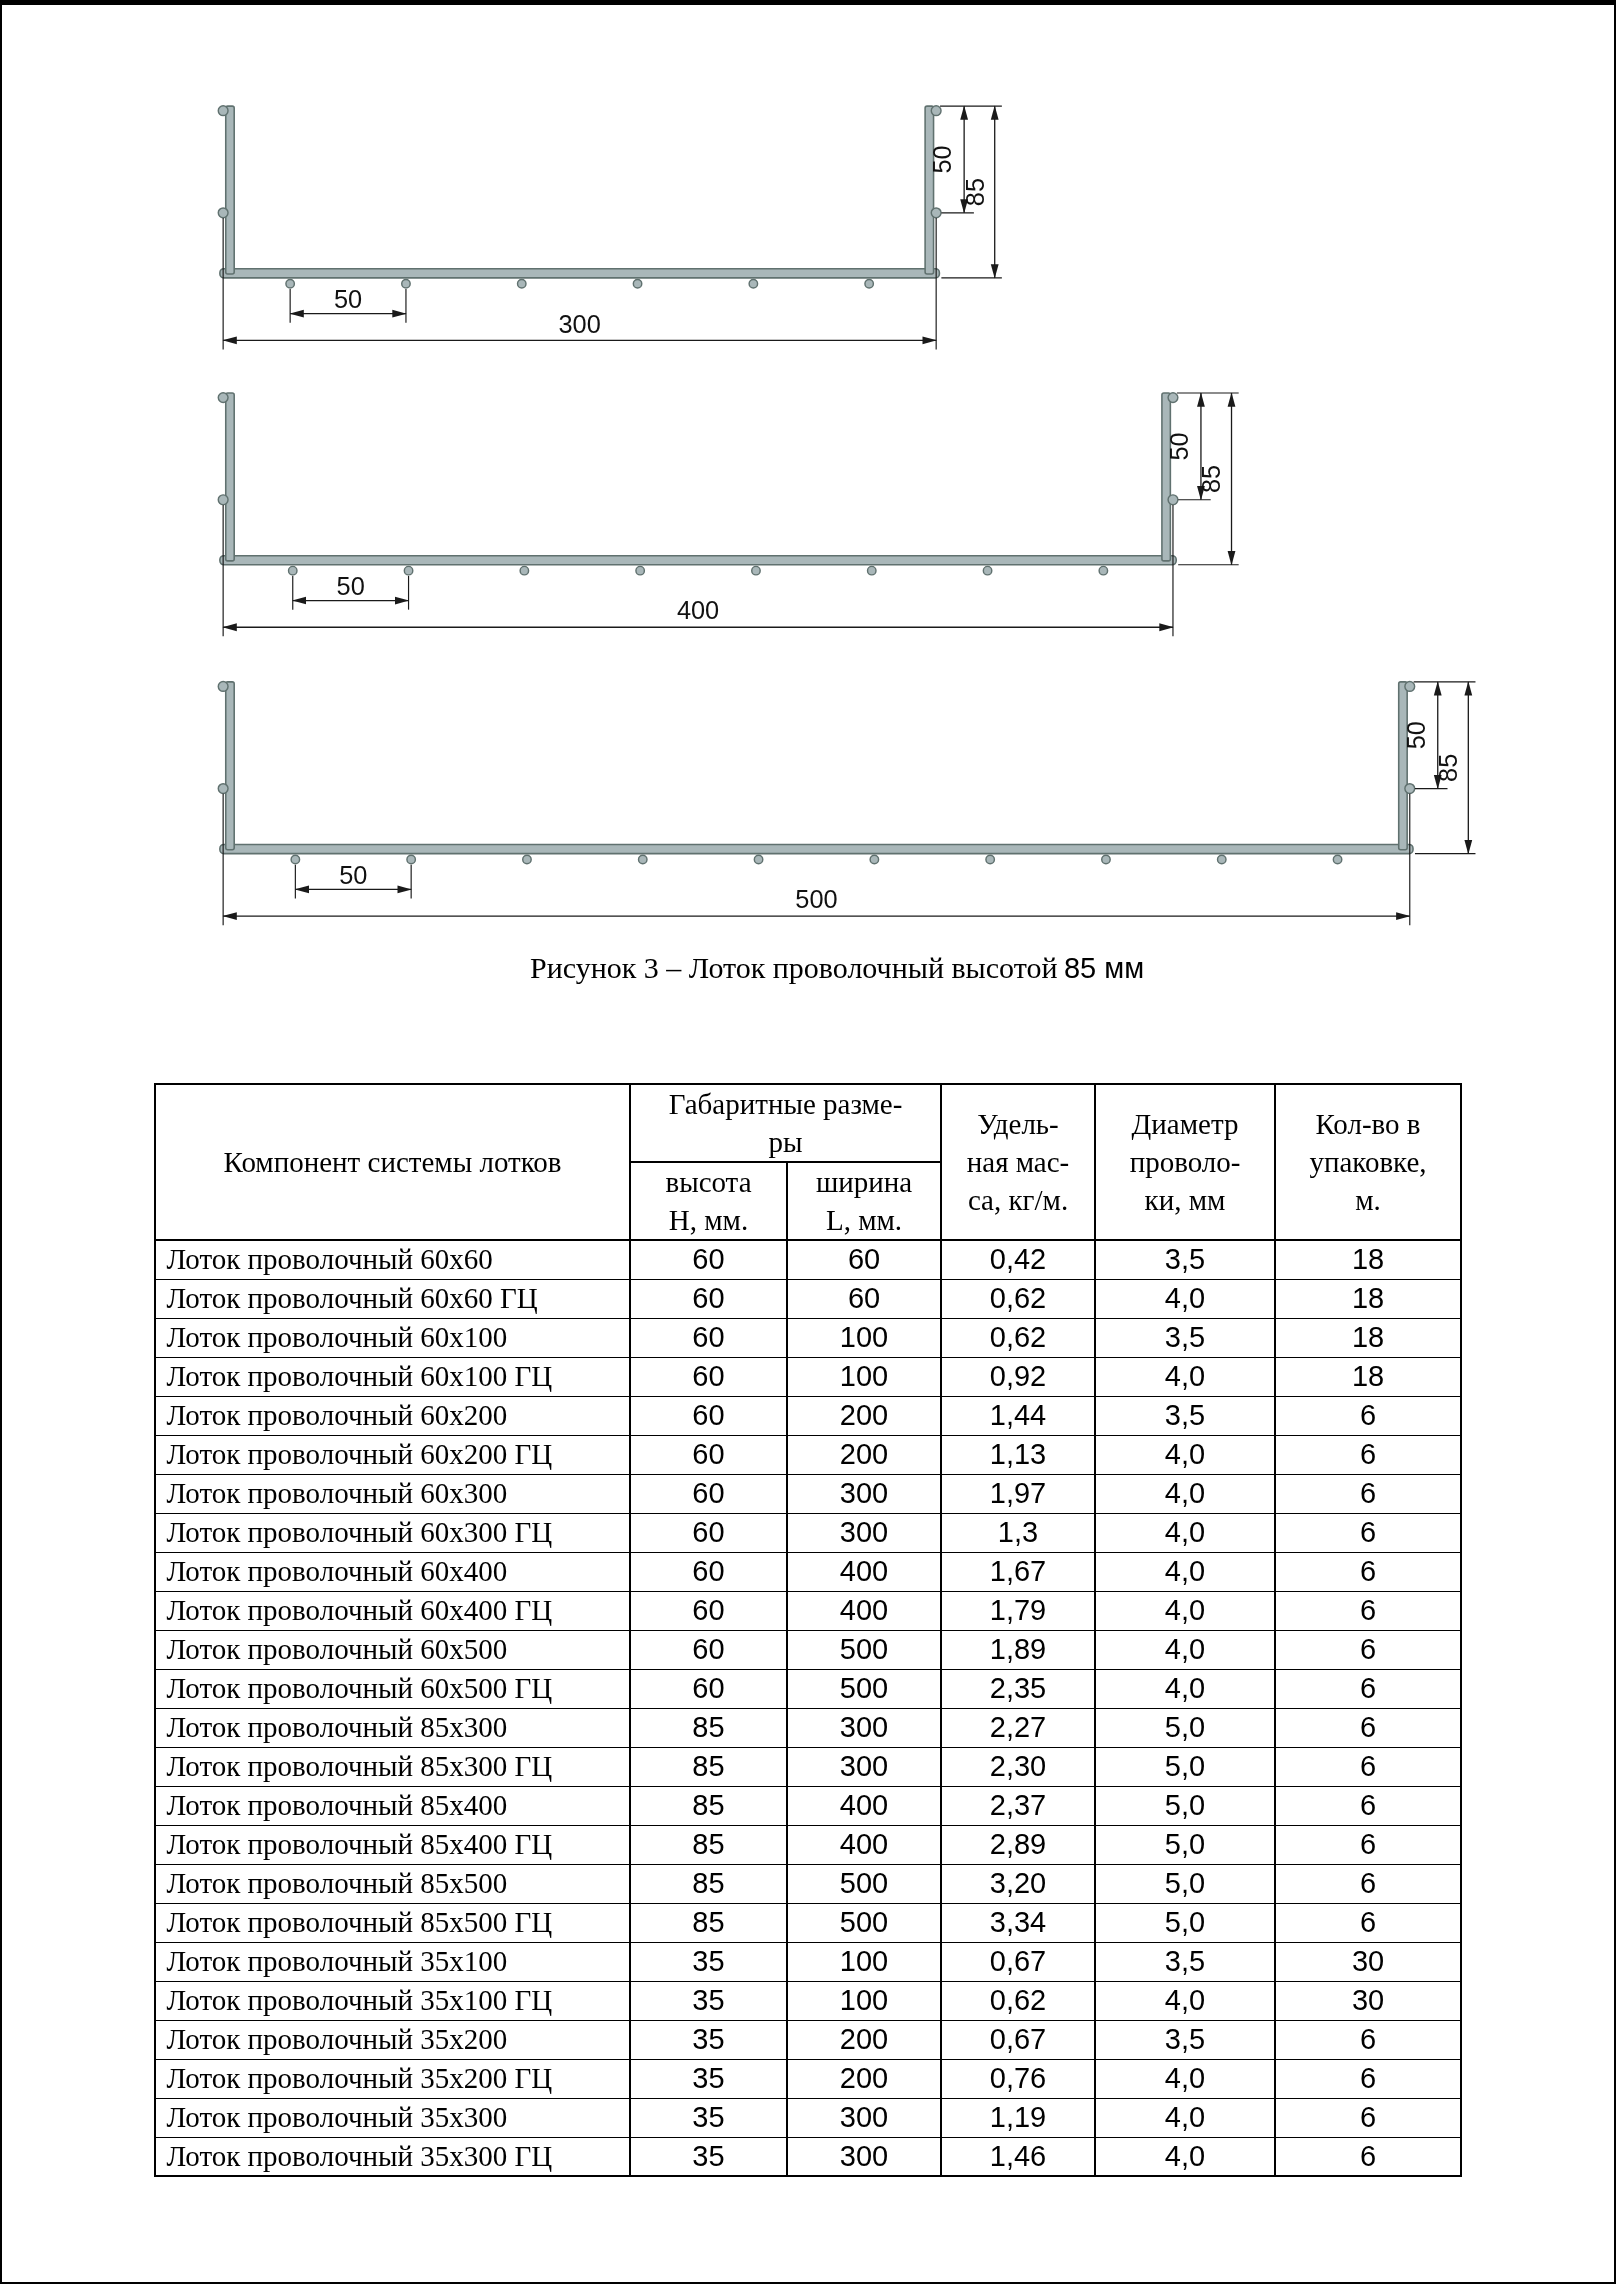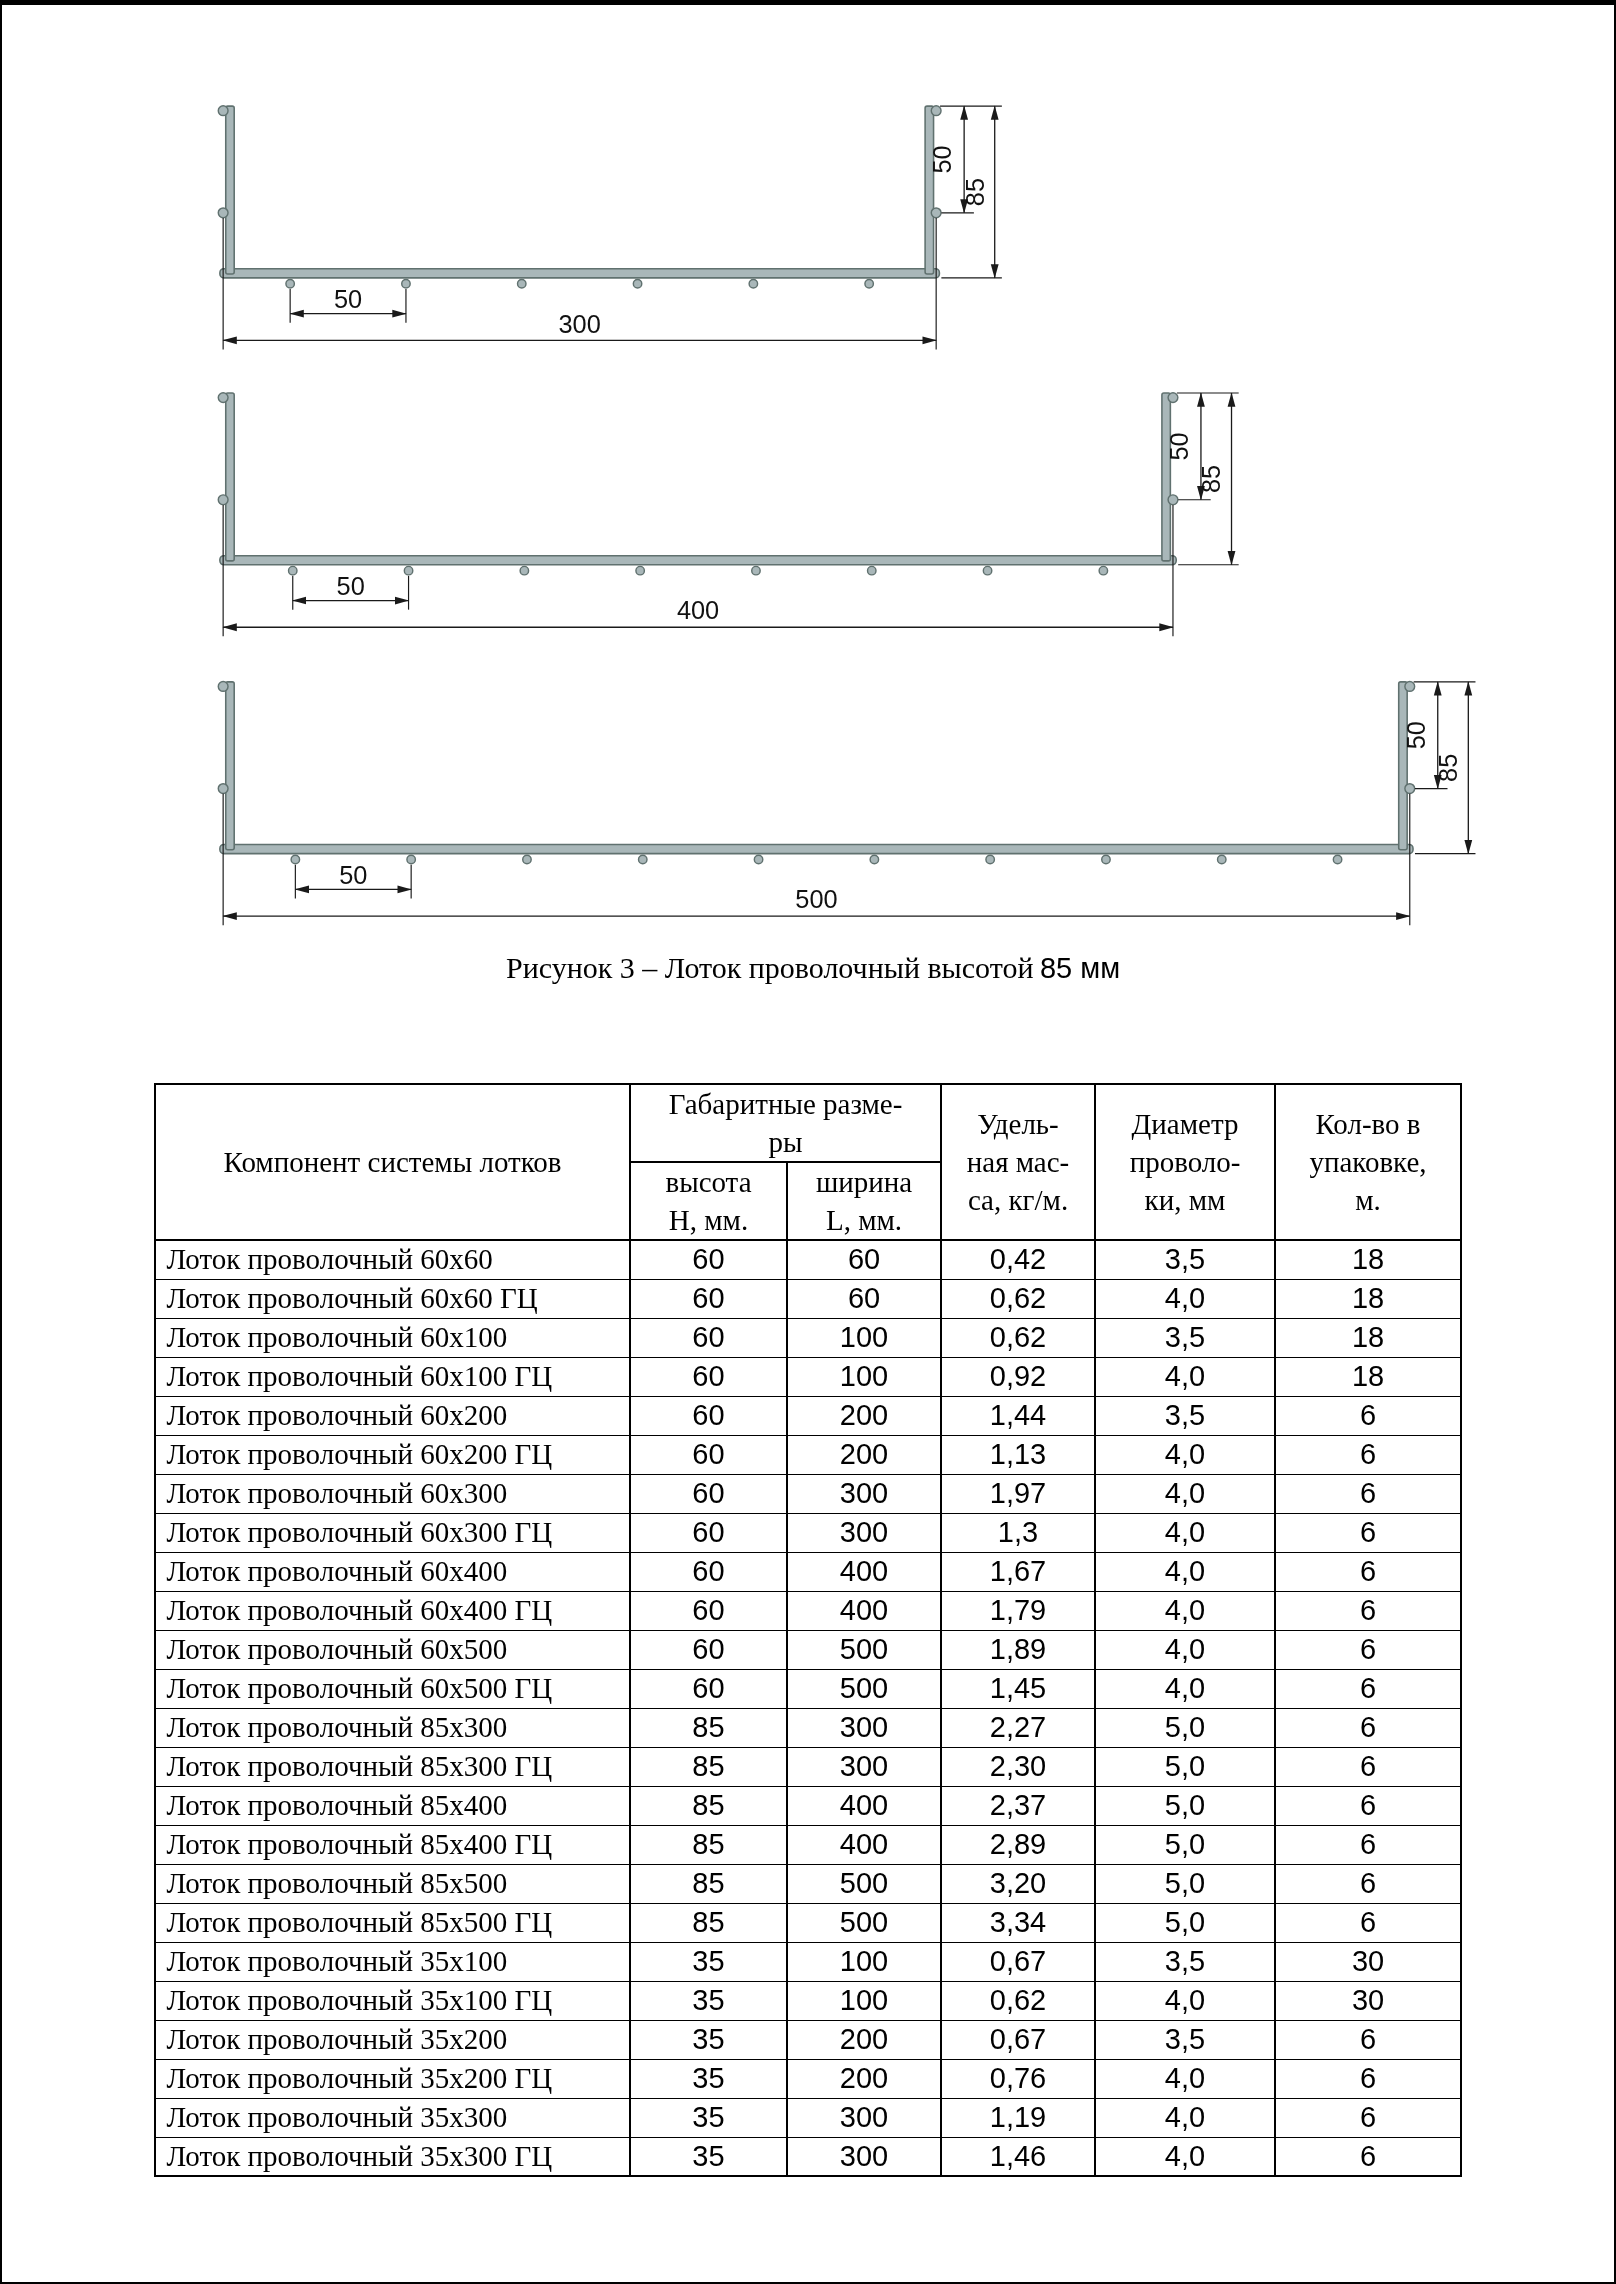--- a/index.html
+++ b/index.html
@@ -13,21 +13,21 @@
     border:2.6px solid #000;border-top-width:5.2px;border-right-width:2px;
     box-sizing:border-box;pointer-events:none;
   }
   svg.figures{position:absolute;left:0;top:0;}
   .tray{fill:#a9b7b9;stroke:#60716f;stroke-width:2.4;}
   .wire{fill:#a9b7b9;stroke:#60716f;stroke-width:2.2;}
   .ext{stroke:#1a1a1a;stroke-width:1.8;fill:none;}
   .dim{stroke:#1a1a1a;stroke-width:2;fill:none;marker-start:url(#arr);marker-end:url(#arr);}
   .dlabel{font-family:"Liberation Sans","DejaVu Sans",sans-serif;font-size:39px;fill:#111;text-anchor:middle;}
   .caption{
-    position:absolute;left:506px;top:951px;white-space:nowrap;
+    position:absolute;left:530px;top:951px;white-space:nowrap;
     font-size:30px;color:#000;
   }
   .caption .sans{font-family:"Liberation Sans","DejaVu Sans",sans-serif;font-size:29px;margin-left:6.5px;}
   table.spec{
     position:absolute;left:154px;top:1083px;width:1306px;
     border-collapse:collapse;table-layout:fixed;
     border:2.6px solid #000;
   }
   .spec th,.spec td{
     border:1.3px solid #000;border-left-width:2px;border-right-width:2px;
@@ -303,21 +303,21 @@
         <td class="c-num">60</td>
         <td class="c-num">500</td>
         <td class="c-num">1,89</td>
         <td class="c-num">4,0</td>
         <td class="c-num">6</td>
       </tr>
     <tr>
         <td class="c-name">Лоток проволочный 60х500 ГЦ</td>
         <td class="c-num">60</td>
         <td class="c-num">500</td>
-        <td class="c-num">1,45</td>
+        <td class="c-num">2,35</td>
         <td class="c-num">4,0</td>
         <td class="c-num">6</td>
       </tr>
     <tr>
         <td class="c-name">Лоток проволочный 85х300</td>
         <td class="c-num">85</td>
         <td class="c-num">300</td>
         <td class="c-num">2,27</td>
         <td class="c-num">5,0</td>
         <td class="c-num">6</td>

